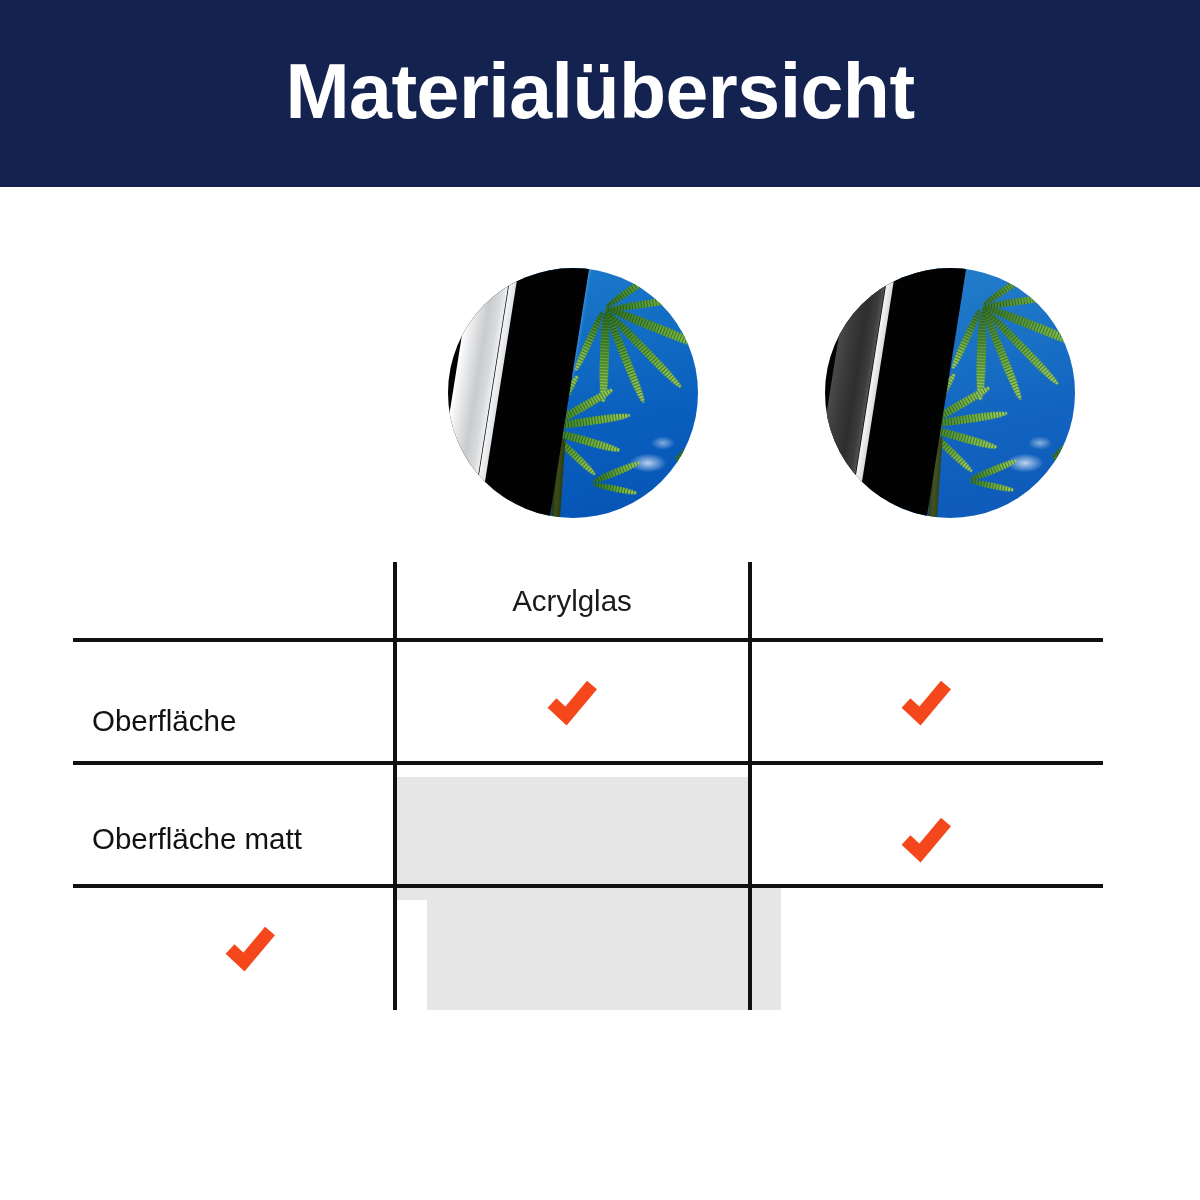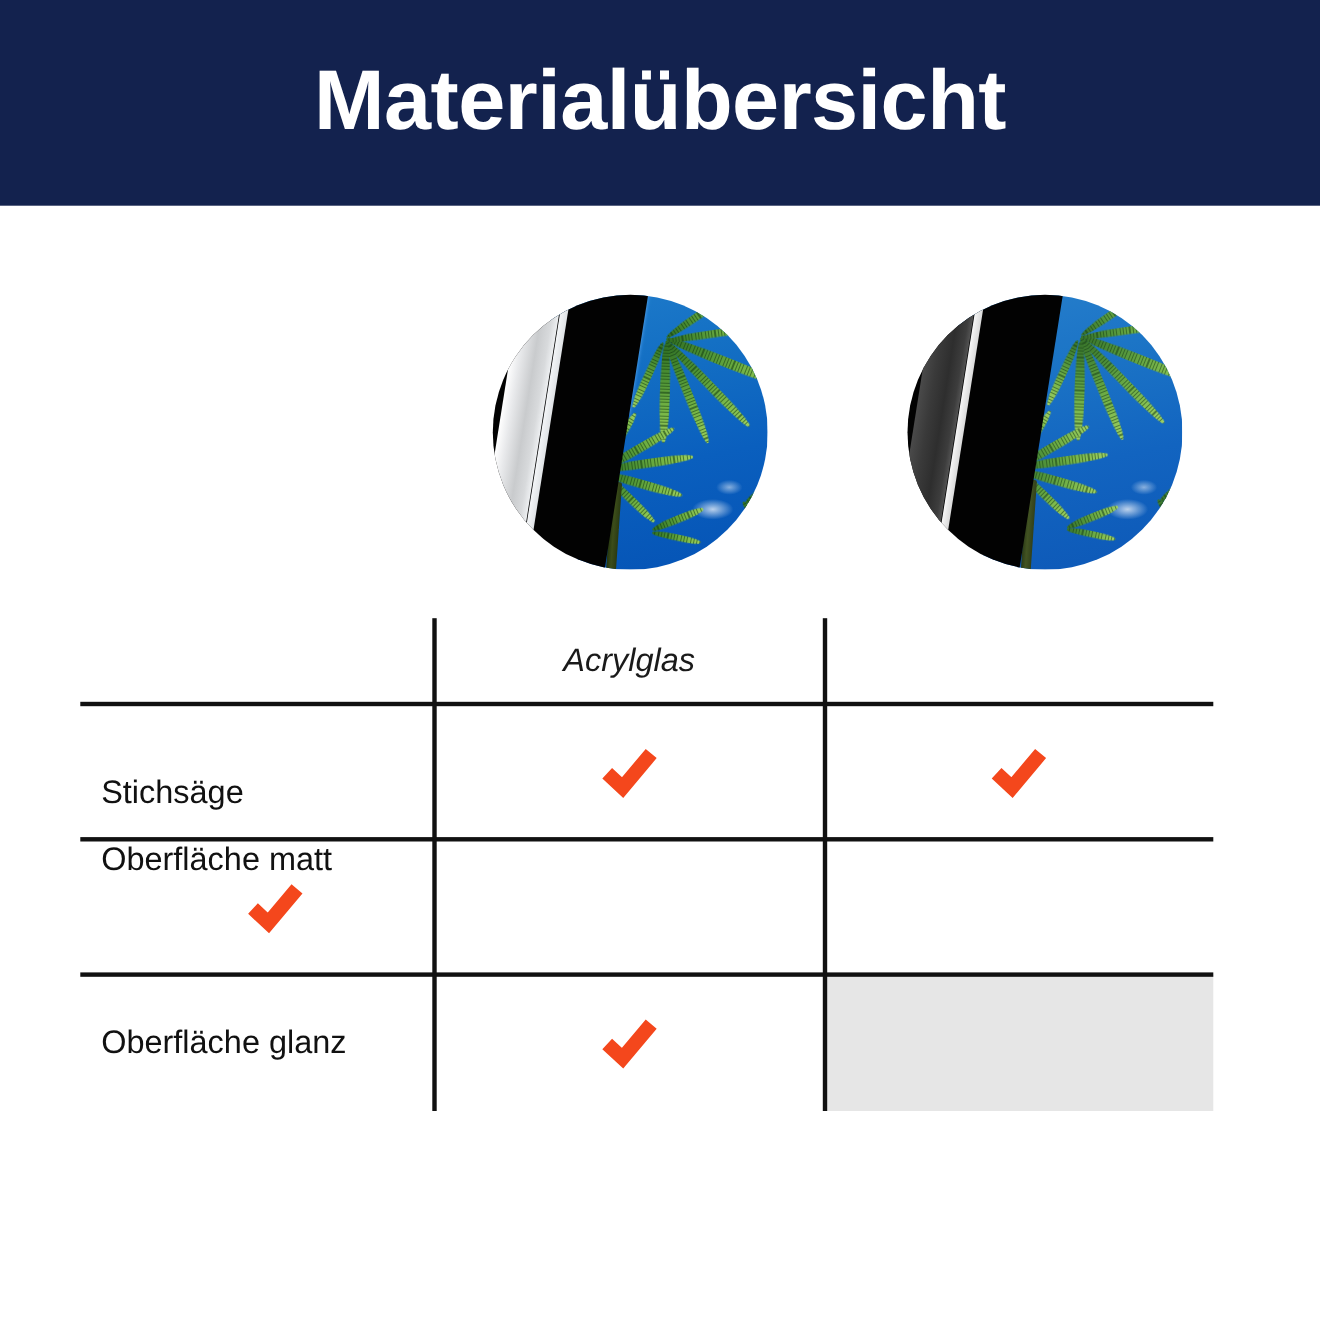--- a/index.html
+++ b/index.html
@@ -177,23 +177,23 @@
     top: 562px;
     width: 1030px;
     height: 448px;
   }
   .t-row {
     position: absolute;
     left: 0;
     width: 1030px;
     display: flex;
   }
-  .t-row.header { top: 0;   height: 78px; font-style: italic; }
+  .t-row.header { top: 0;   height: 78px; }
   .t-row.r1     { top: 78px;  height: 123px; }
-  .t-row.r2     { top: 201px; height: 123px; flex-direction: column; }
+  .t-row.r2     { top: 215px; height: 123px; }
   .t-row.r3     { top: 324px; height: 124px; }
 
   .cell-label {
     width: 322px;
     display: flex;
     align-items: center;
     padding-left: 19px;
     font-size: 29.5px;
     color: #111111;
     line-height: 1.28;
@@ -330,21 +330,21 @@
 
     <div class="t-row header">
       <div class="cell-label"></div>
       <div class="cell-val">Acrylglas</div>
     </div>
 
     <div class="t-row r1">
       <div class="cell-label">
         <span>
           <br>
-          <span>Stichsäge</span>
+          <span>Oberfläche</span>
         </span>
       </div>
       <div class="cell-val">
         <svg class="check" viewBox="0 0 54 48">
           <path d="M7 25 L21 38 L47 7"></path>
         </svg>
       </div>
       <div class="cell-val">
         <svg class="check" viewBox="0 0 54 48">
           <path d="M7 25 L21 38 L47 7"></path>
@@ -356,21 +356,20 @@
       <div class="cell-label">Oberfläche matt</div>
       <div class="cell-val shaded"></div>
       <div class="cell-val">
         <svg class="check" viewBox="0 0 54 48">
           <path d="M7 25 L21 38 L47 7"></path>
         </svg>
       </div>
     </div>
 
     <div class="t-row r3">
-      <div class="cell-label">Oberfläche glanz</div>
       <div class="cell-val">
         <svg class="check" viewBox="0 0 54 48">
           <path d="M7 25 L21 38 L47 7"></path>
         </svg>
       </div>
       <div class="cell-val shaded"></div>
     </div>
 
     <div class="hrule h1"></div>
     <div class="hrule h2"></div>

